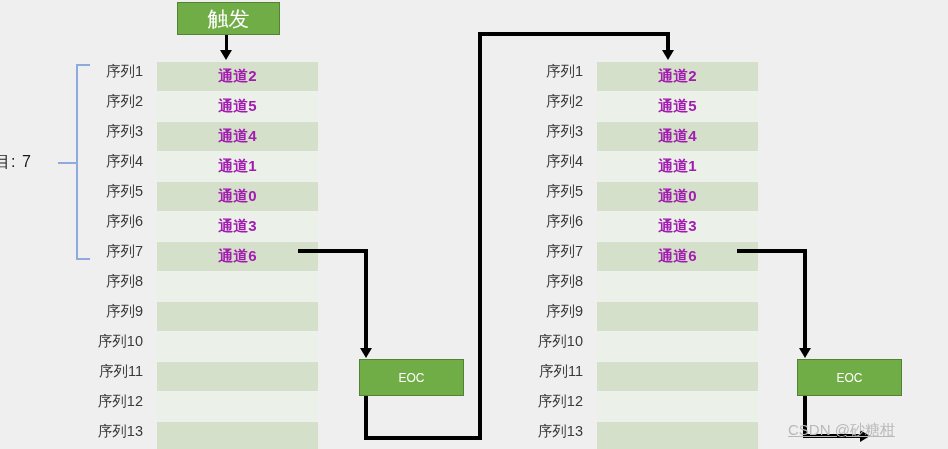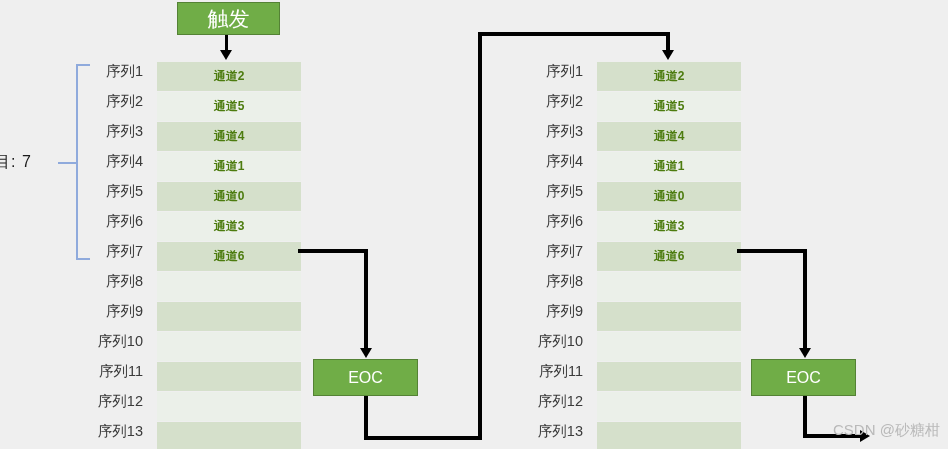--- a/index.html
+++ b/index.html
@@ -15,34 +15,34 @@
   .gbox{
     position:absolute;
     background:#70AD47;
     border:1px solid #548235;
     color:#ffffff;
     display:flex;align-items:center;justify-content:center;
     box-sizing:border-box;
     line-height:1;
   }
   .gbox.trigger{font-size:21px;}
-  .gbox.eoc{font-size:16px;}
+  .gbox.eoc{font-size:12px;margin-left:46px;}
 
   
   .seqblock{position:absolute;top:62px;}
   .seqrow{display:flex;height:29px;margin-bottom:1px;}
   .seqlabel{
     width:66px;text-align:right;padding-right:14px;
     font-size:14.5px;color:#3a3a3a;
     white-space:nowrap;box-sizing:border-box;
   }
   .seqcell{
-    width:144px;height:29px;
+    width:161px;height:29px;
     display:flex;align-items:center;justify-content:center;
-    font-size:12px;font-weight:bold;color:#4d7c0f;
+    font-size:15px;font-weight:bold;color:#a21caf;
     box-sizing:border-box;
   }
   .seqcell.dark{background:#d5e0cb;}
   .seqcell.light{background:#ebf0e9;}
 
   
   .bracket{position:absolute;}
   .bracket .vline{position:absolute;left:8px;top:0;width:2px;height:100%;background:#8faadc;}
   .bracket .htop{position:absolute;left:8px;top:0;width:14px;height:2px;background:#8faadc;}
   .bracket .hbot{position:absolute;left:8px;bottom:0;width:14px;height:2px;background:#8faadc;}
@@ -226,17 +226,17 @@
   <div class="arrowdown" style="left:799px;top:348px;"></div>
 
   <div class="gbox eoc" style="left:751px;top:359px;width:105px;height:37px;">
     <span>EOC</span>
   </div>
 
   <div class="ln" style="left:803px;top:396px;width:4px;height:42px;"></div>
   <div class="ln" style="left:803px;top:434px;width:59px;height:4px;"></div>
   <div class="arrowright" style="left:860px;top:430px;"></div>
 
-  <div class="watermark" style="left:833px;top:421px;">
+  <div class="watermark" style="left:788px;top:421px;text-decoration:underline;">
     <span>CSDN @砂糖柑</span>
   </div>
 
 </div>
 
 </body></html>

